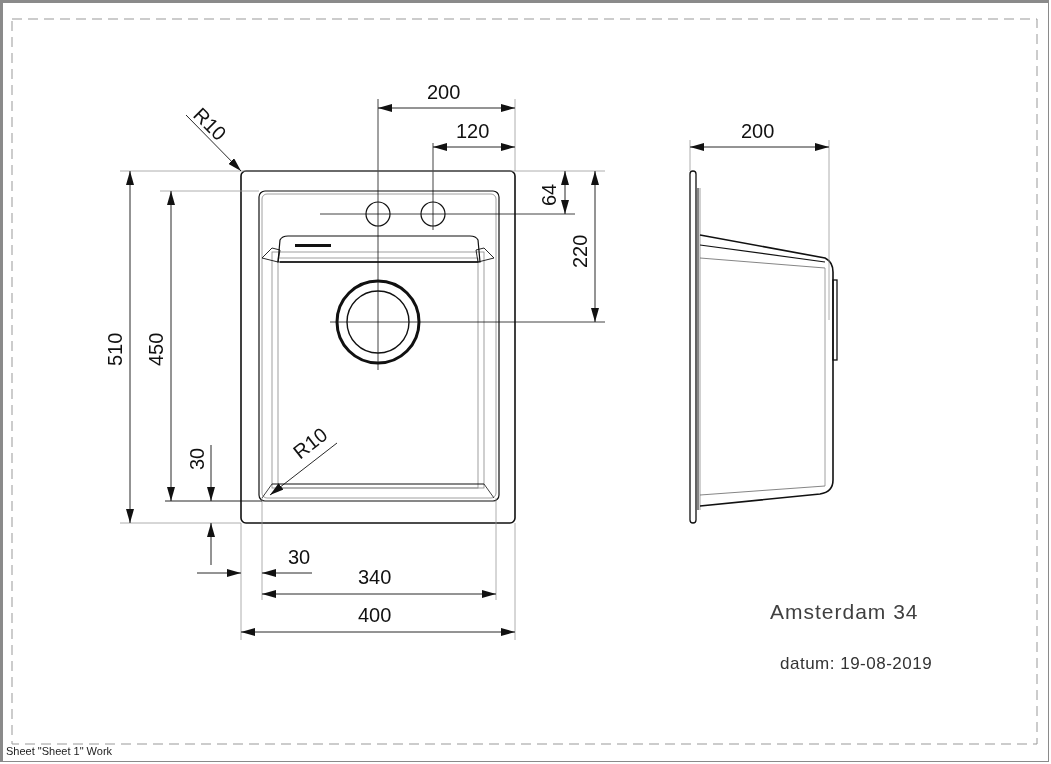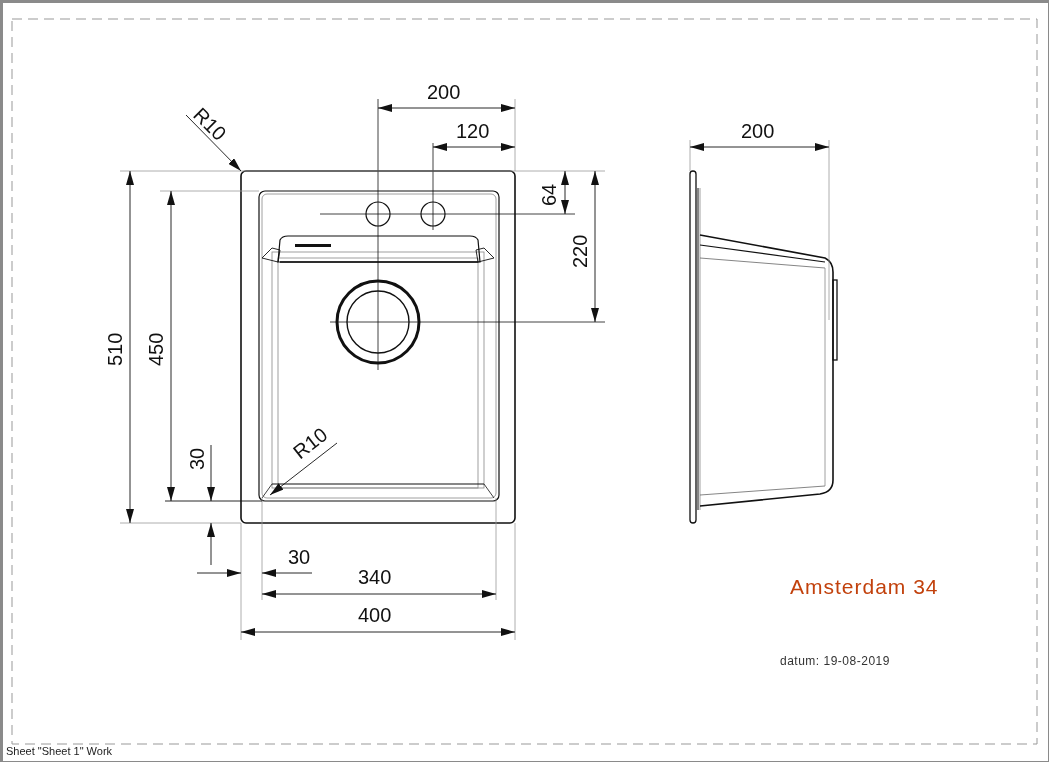--- a/index.html
+++ b/index.html
@@ -2,22 +2,22 @@
 <html><head>
 <meta charset="utf-8">
 <style>
   html, body { margin: 0; padding: 0; background: #ffffff; }
   body { width: 1051px; height: 764px; position: relative; overflow: hidden;
          font-family: "Liberation Sans", sans-serif; }
   .page-frame { position: absolute; left: 0; top: 0; width: 1049px; height: 762px;
                 border: 1px solid #8a8a8a; border-top: 3px solid #8a8a8a; border-left: 3px solid #8a8a8a; box-sizing: border-box; }
   .sheet { position: absolute; left: 0; top: 0; }
   .status { position: absolute; left: 6px; top: 745px; font-size: 11px; color: #222; }
-  .title { position: absolute; left: 770px; top: 575px; font-size: 21px; letter-spacing: 1px; color: #c2410c; margin-left: 20px; }
-  .date { position: absolute; left: 780px; top: 654px; font-size: 12px; letter-spacing: 0.5px; color: #333; }
+  .title { position: absolute; left: 770px; top: 600px; font-size: 21px; letter-spacing: 1px; color: #404040; }
+  .date { position: absolute; left: 780px; top: 654px; font-size: 17px; letter-spacing: 0.5px; color: #333; }
   svg text { font-family: "Liberation Sans", sans-serif; fill: #111; }
 </style>
 </head>
 <body>
 
 <div class="page-frame"></div>
 
 <svg class="sheet" width="1051" height="764" viewBox="0 0 1051 764" xmlns="http://www.w3.org/2000/svg">
   <defs>
     <marker id="arr" markerWidth="14" markerHeight="8" refX="14" refY="4" orient="auto" markerUnits="userSpaceOnUse">

